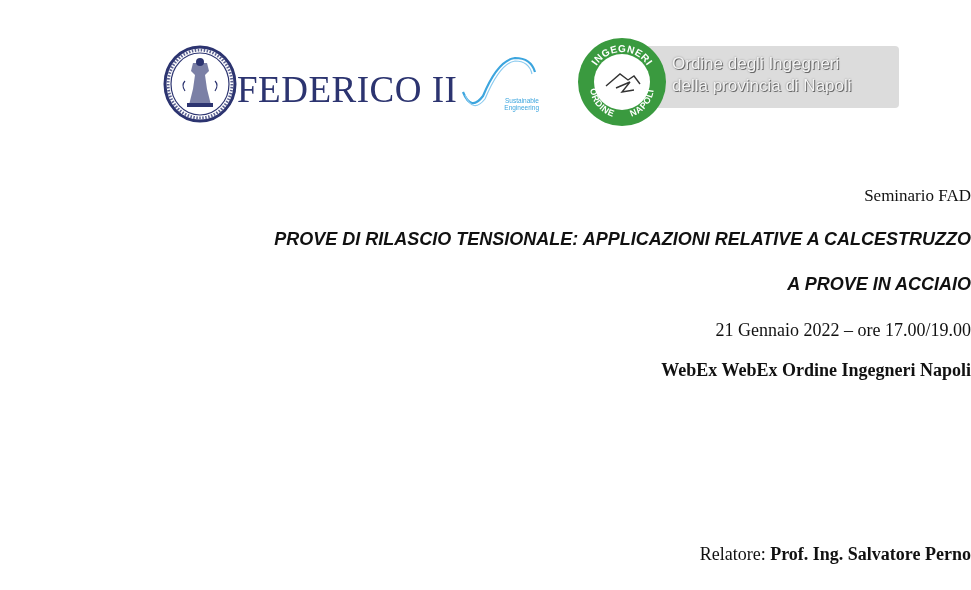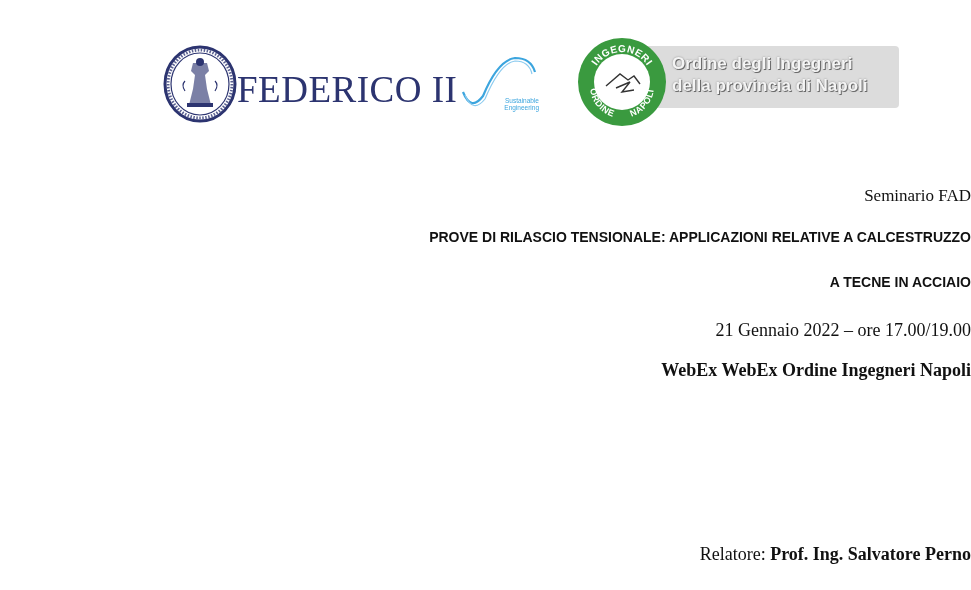--- a/index.html
+++ b/index.html
@@ -19,32 +19,32 @@
     
     .tecne { left:443px; top:52px; width:100px; height:62px; }
     .tecne-word { position:absolute; left:0; top:14px; font-family:"Liberation Sans",sans-serif; font-weight:bold; font-size:30px; color:#3ca5de; letter-spacing:0px; line-height:1; }
     .tecne-sub { position:absolute; left:54px; top:46px; font-family:"Liberation Sans",sans-serif; font-size:6.5px; color:#3ca5de; line-height:1.05; text-align:right; width:42px; }
     .tecne-arc { position:absolute; left:0; top:0; }
 
     
     .ordine { left:576px; top:36px; width:325px; height:92px; }
     .ordine-bar { position:absolute; left:38px; top:10px; width:285px; height:62px; background:#dcdcdc; border-radius:4px; }
     .ordine-line1, .ordine-line2 {
-      position:absolute; left:96px; font-family:"Liberation Sans",sans-serif; font-weight:bold; font-size:17px;
+      position:absolute; left:96px; font-family:"Liberation Sans",sans-serif; font-weight:normal; font-size:17px;
       color:#f4f4f4; white-space:nowrap;
       text-shadow: 1px 1px 0 #6a6a6a, 0 0 2px #8a8a8a;
     }
     .ordine-line1 { top:18px; }
     .ordine-line2 { top:40px; }
     .ordine-seal { position:absolute; left:0; top:0; width:92px; height:92px; }
 
     
     .center { left:0; width:971px; text-align:right; white-space:nowrap; }
     .kicker { top:186px; font-size:17px; }
-    .title1, .title2 { font-family:"Liberation Sans",sans-serif; font-weight:bold; font-size:14px; }
+    .title1, .title2 { font-family:"Liberation Sans",sans-serif; font-weight:bold; font-size:18px;font-style:italic; }
     .title1 { top:229px; }
     .title2 { top:274px; }
     .date { top:320px; font-weight:normal; font-size:18px; }
     .venue { top:360px; font-weight:bold; font-size:18px; }
     .desc { left:98px; top:439px; width:858px; font-size:18px; line-height:24px; text-align:justify; }
     .desc-line1 { display:block; text-align:justify; text-align-last:justify; }
     .desc-line2 { display:block; }
     .speaker { top:544px; font-size:18px; }
     .speaker-label { font-family:"Liberation Serif",serif; }
     .speaker-name { font-weight:bold; }
@@ -95,21 +95,21 @@
       <textPath href="#arcBot" startOffset="78%" text-anchor="middle">NAPOLI</textPath>
     </text>
     <path d="M30 50 L44 38 L52 44 L58 40 L64 48 M40 52 L54 46 L46 56 L58 54" fill="none" stroke="#333" stroke-width="1.4"></path>
   </svg>
   <div class="ordine-line1">Ordine degli Ingegneri</div>
   <div class="ordine-line2">della provincia di Napoli</div>
 </div>
 
 <div class="abs center kicker">Seminario FAD</div>
 <div class="abs center title1">PROVE DI RILASCIO TENSIONALE: APPLICAZIONI RELATIVE A CALCESTRUZZO</div>
-<div class="abs center title2">A TECNE IN ACCIAIO</div>
+<div class="abs center title2">A PROVE IN ACCIAIO</div>
 <div class="abs center date">21 Gennaio 2022 – ore 17.00/19.00</div>
 <div class="abs center venue">WebEx WebEx Ordine Ingegneri Napoli</div>
 
 <div class="abs desc">
 </div>
 
 <div class="abs center speaker">
   <span class="speaker-label">Relatore: </span><span class="speaker-name">Prof. Ing. Salvatore Perno</span>
 </div>
 

